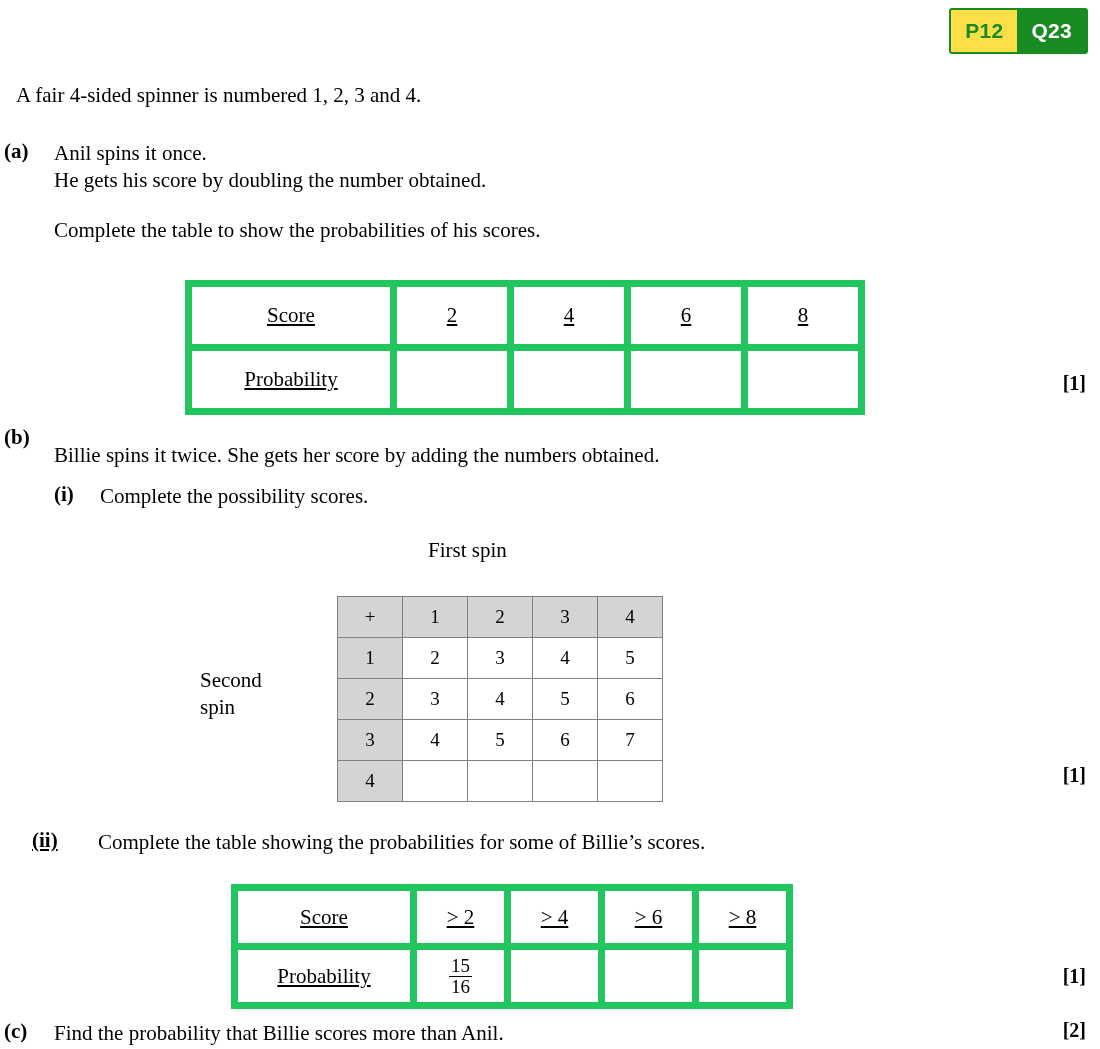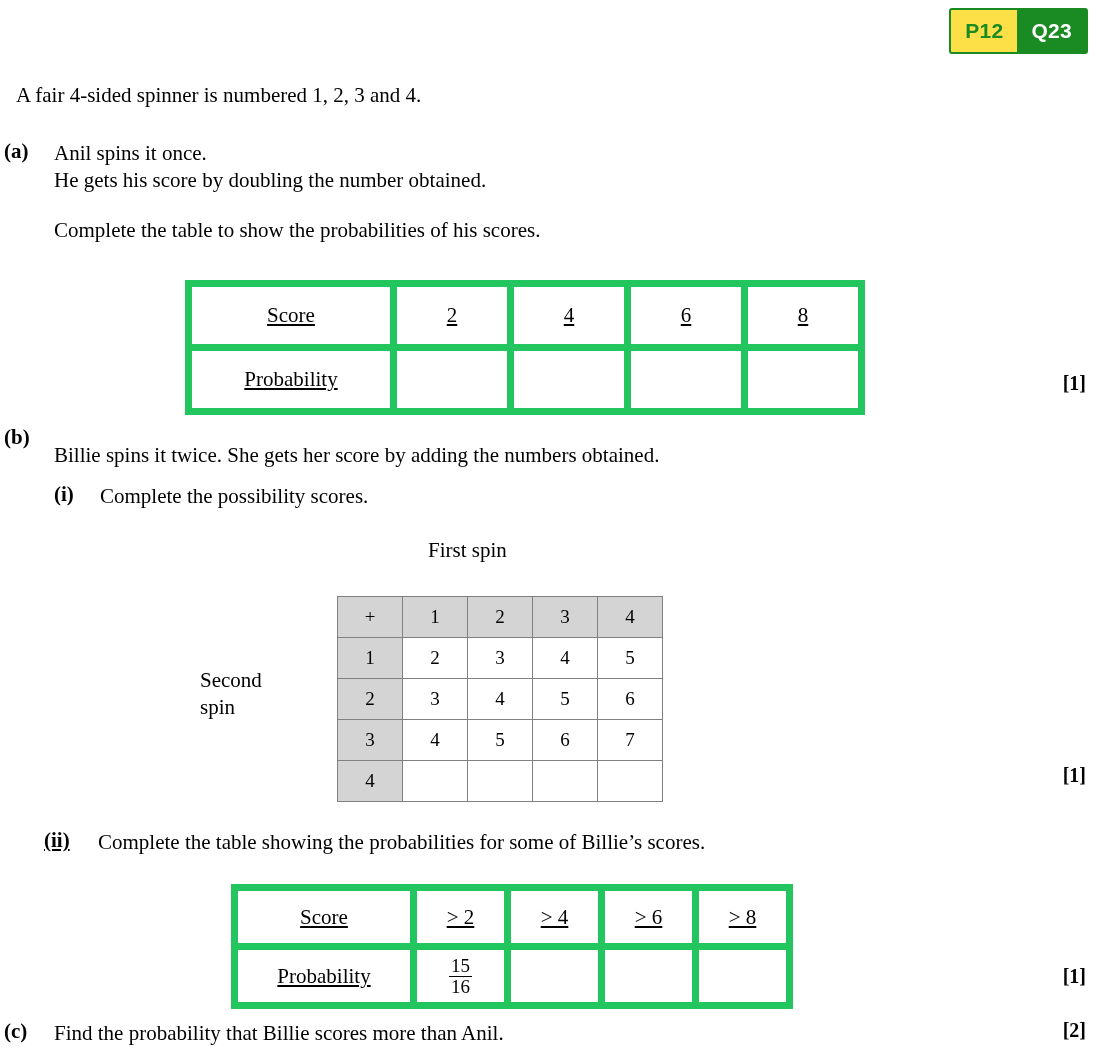--- a/index.html
+++ b/index.html
@@ -226,21 +226,21 @@
     <td></td>
     <td></td>
     <td></td>
     <td></td>
   </tr>
 </tbody>
   </table>
 
 <div class="marks" style="top:764px;">[1]</div>
 
-<div class="label-bold" style="left:44px; top:828px;text-decoration:underline;">(ii)</div>
+<div class="label-bold" style="left:32px; top:828px;text-decoration:underline;">(ii)</div>
 <div class="qtext" style="left:98px; top:828px;">Complete the table showing the probabilities for some of Billie’s scores.</div>
 
 <table class="box scoretable2" style="left:231px; top:884px;">
   <tbody>
       <tr>
     <td class="rowhead">Score</td>
     <td class="cell">&gt; 2</td>
     <td class="cell">&gt; 4</td>
     <td class="cell">&gt; 6</td>
     <td class="cell">&gt; 8</td>

